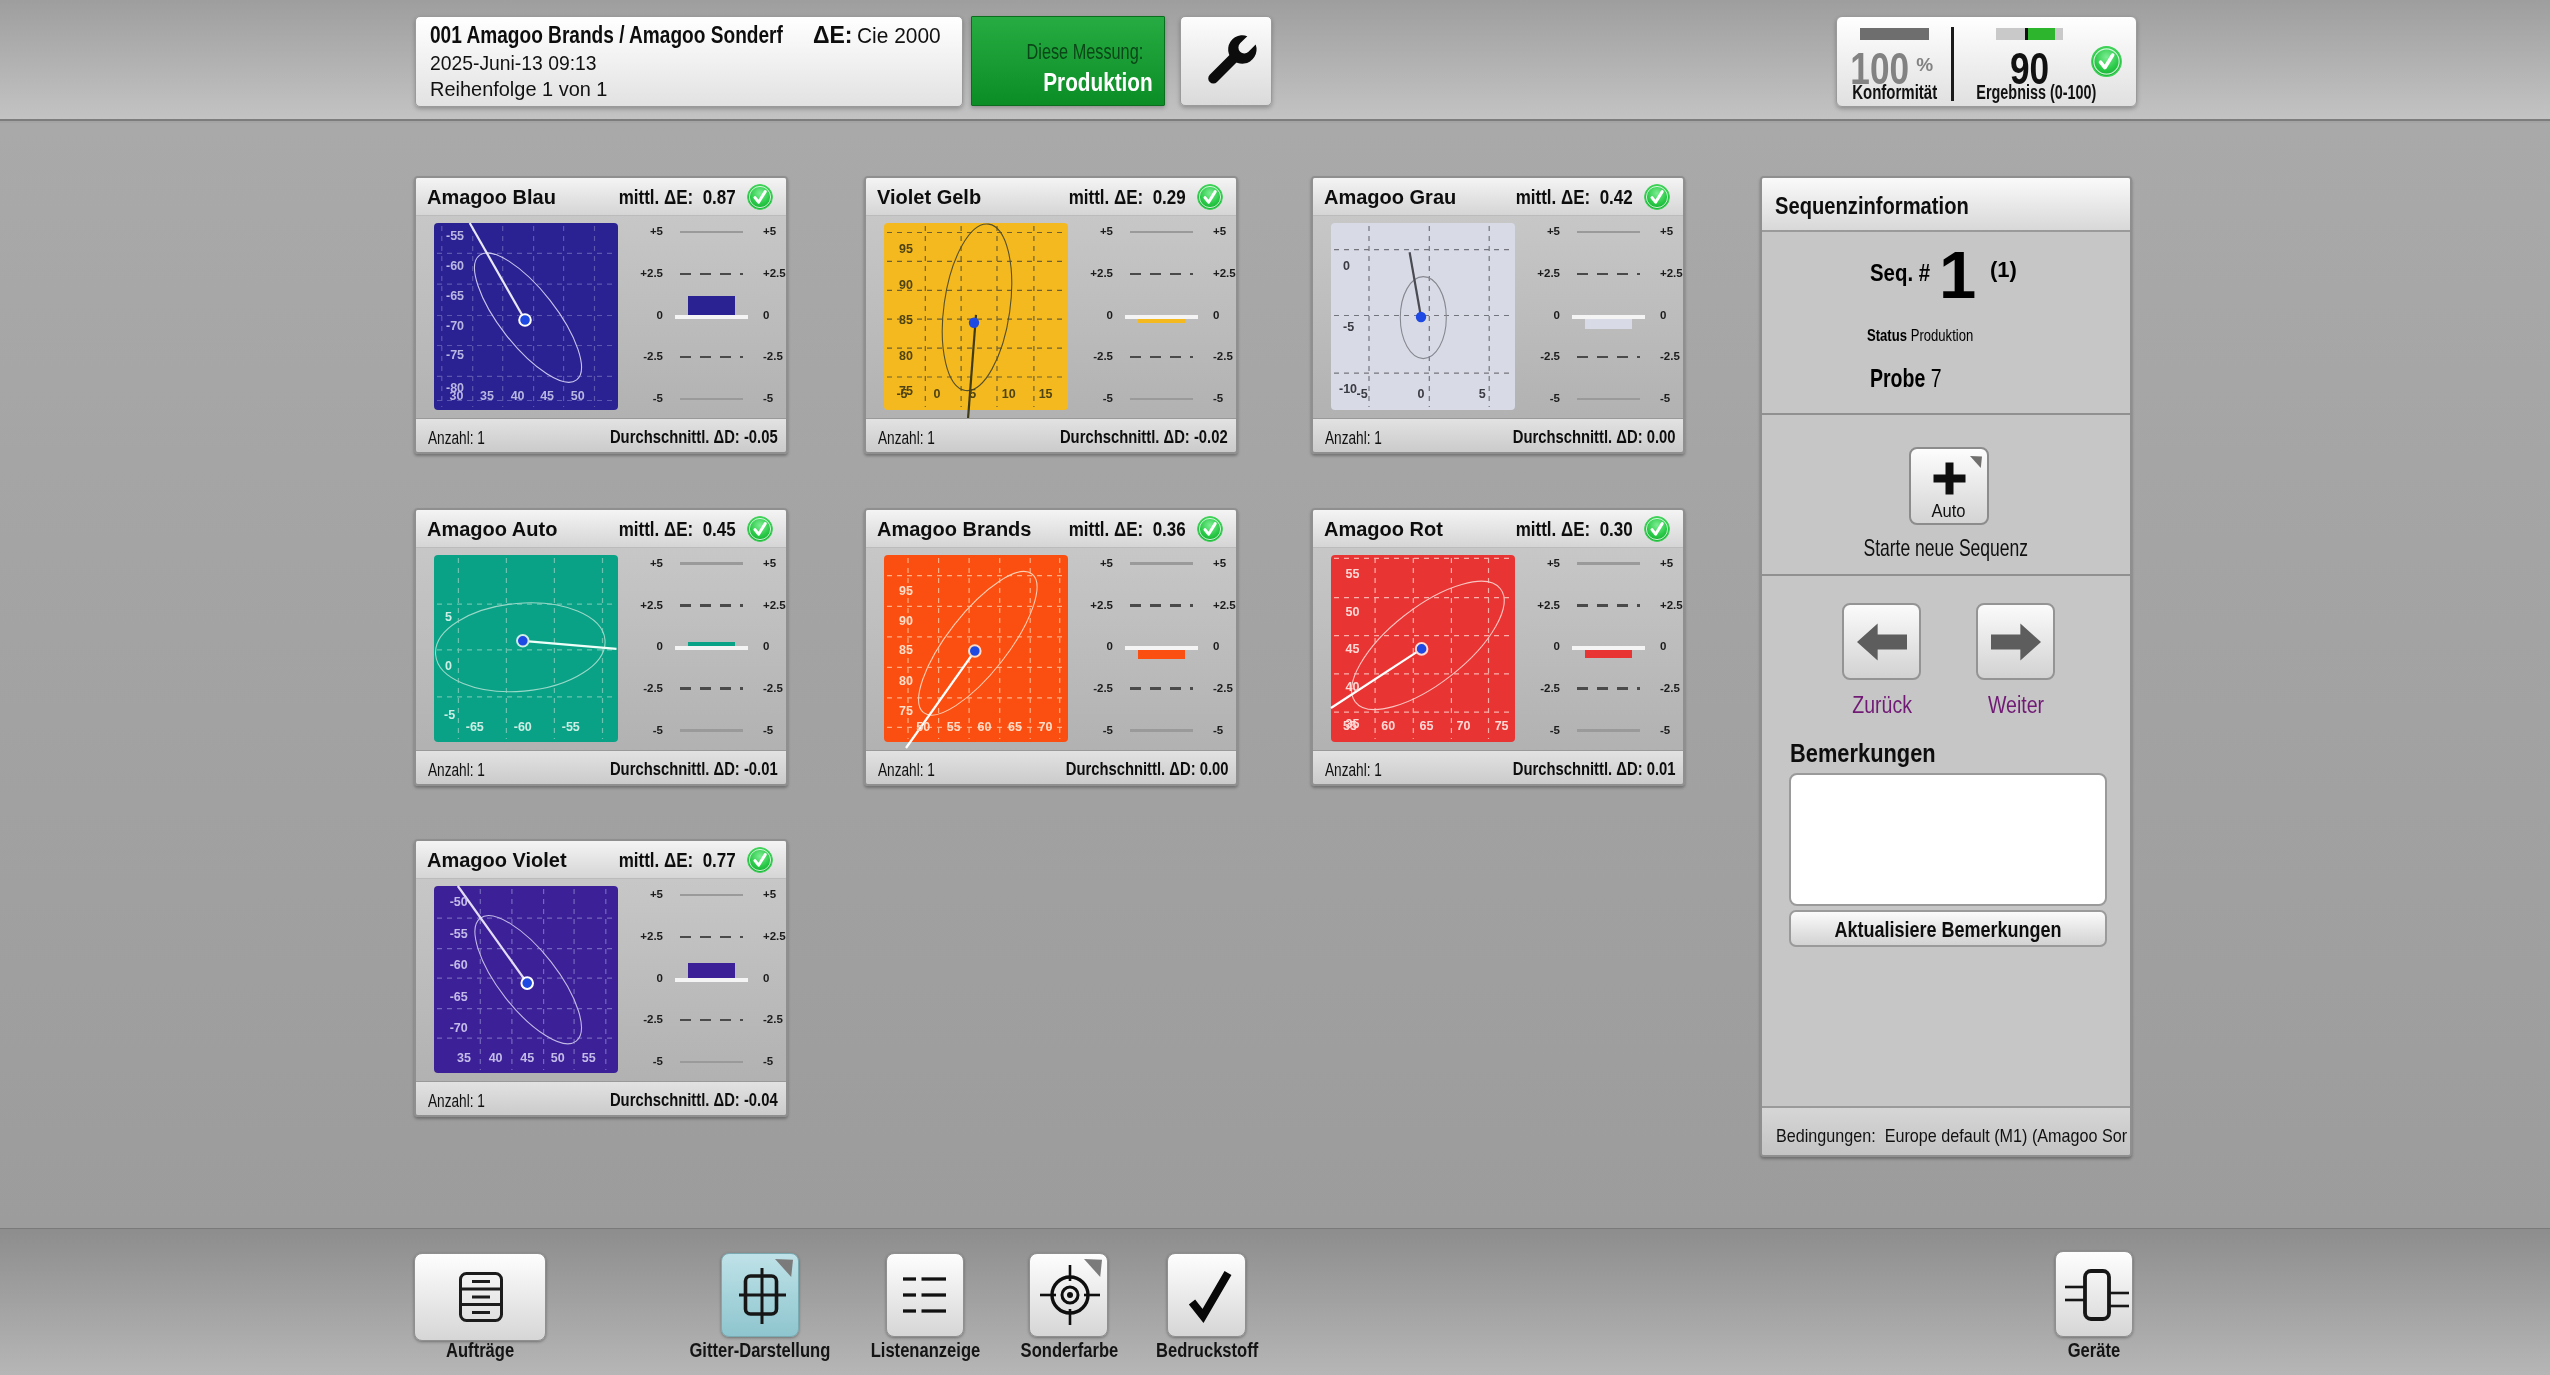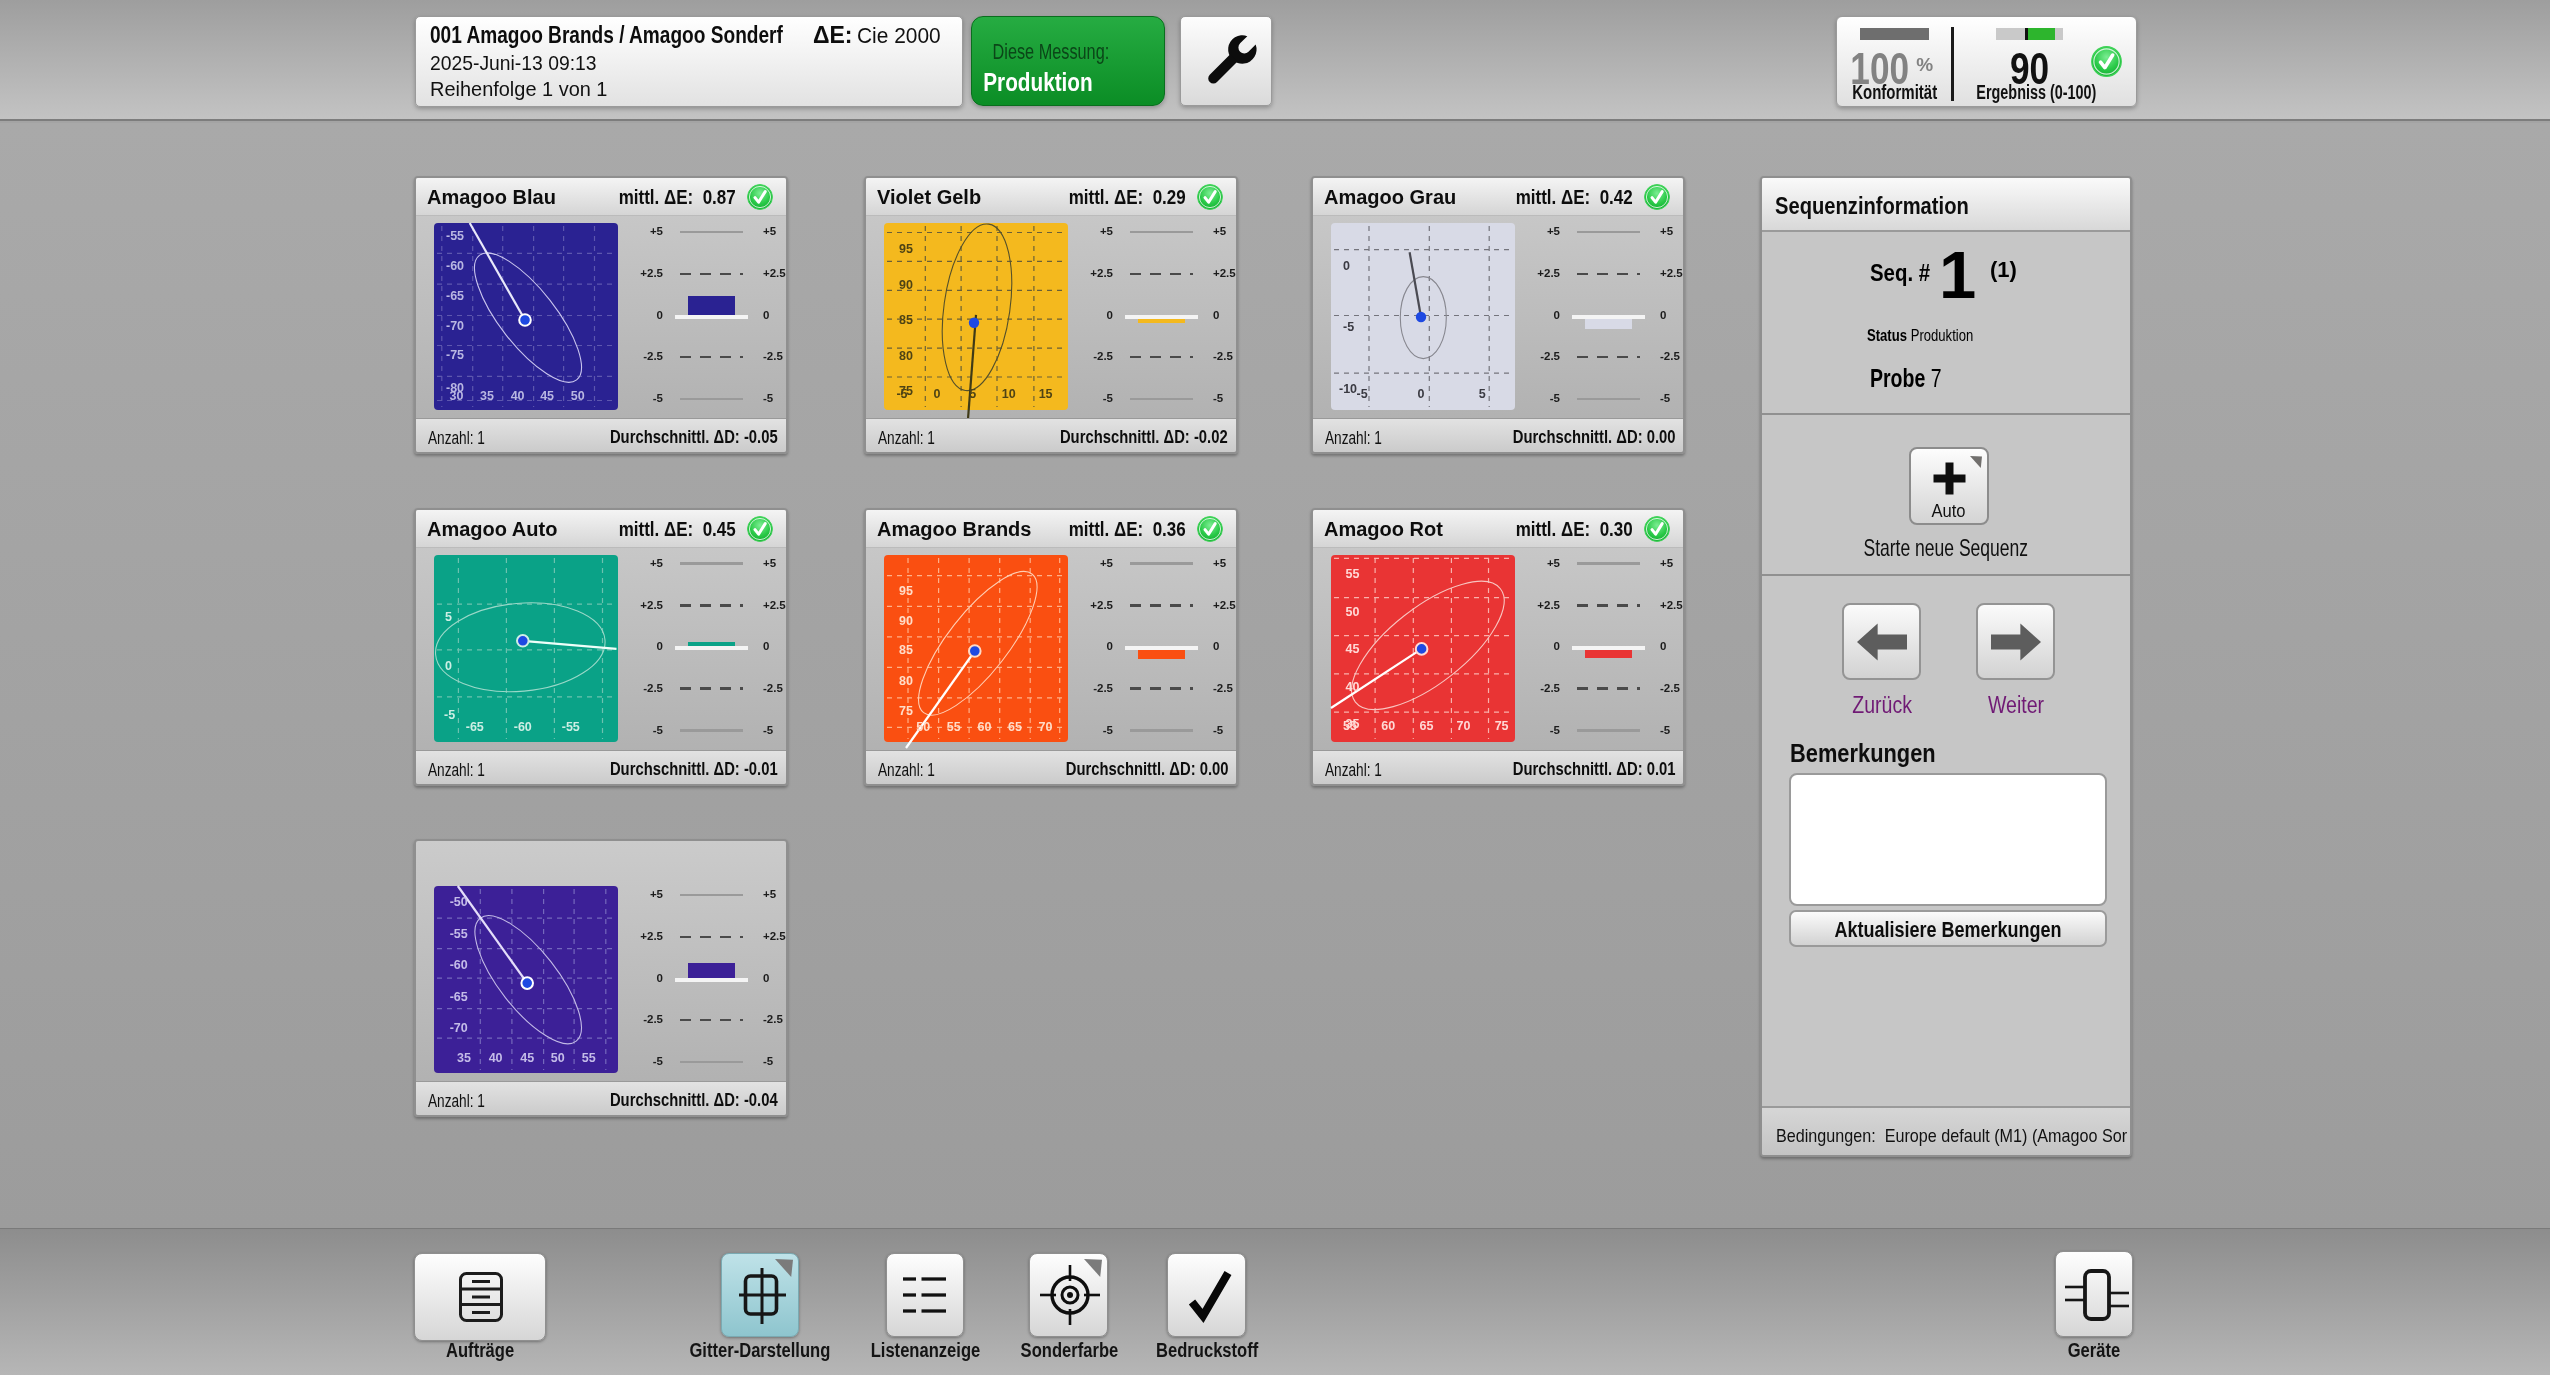--- a/index.html
+++ b/index.html
@@ -9,22 +9,22 @@
 .mainarea { position:absolute; left:0; top:123px; width:2550px; height:1105px;
   background:linear-gradient(#a9a9a9,#9c9c9c); }
 .bottombar { position:absolute; left:0; top:1228px; width:2550px; height:147px;
   background:linear-gradient(#8d8d8d,#b6b6b6); border-top:1px solid #7a7a7a; }
 .infobox { position:absolute; left:415px; top:16px; width:548px; height:91px;
   background:linear-gradient(#ffffff,#e2e2e2); border:1px solid #9a9a9a; border-radius:5px; box-shadow:0 2px 4px rgba(0,0,0,0.25);
   padding:5px 0 0 14px; white-space:nowrap; overflow:hidden; }
 .infobox .l1 { font-size:23px; font-weight:bold; color:#0d0d0d; }
 .infobox .l2 { font-size:21px; color:#111; margin-top:2px; }
 .greenbtn { position:absolute; left:971px; top:16px; width:194px; height:90px;
-  background:linear-gradient(#26ac42,#0b8d25); border:1px solid #0a6e1e; border-radius:12px; box-shadow:0 2px 4px rgba(0,0,0,0.25);
-  text-align:left; color:#0b4618; }
+  background:linear-gradient(#26ac42,#0b8d25); border:1px solid #0a6e1e; border-radius:1px; box-shadow:0 2px 4px rgba(0,0,0,0.25);
+  text-align:right; color:#0b4618; }
 .greenbtn .s1 { font-size:22px; margin-top:24px; line-height:1; }
 .greenbtn .s2 { font-size:25px; font-weight:bold; color:#ffffff; margin-top:7px; line-height:1; }
 .wrenchbtn { position:absolute; left:1180px; top:16px; width:92px; height:90px;
   background:linear-gradient(#fdfdfd,#dadada); border:1px solid #9a9a9a; border-radius:5px; box-shadow:0 2px 4px rgba(0,0,0,0.25); }
 .statsbox { position:absolute; left:1836px; top:16px; width:301px; height:91px;
   background:linear-gradient(#ffffff,#e0e0e0); border:1px solid #9a9a9a; border-radius:6px; box-shadow:0 2px 4px rgba(0,0,0,0.25); }
 .statsbox .divider { position:absolute; left:114px; top:10px; width:3px; height:74px; background:#1a1a1a; }
 .konfbar { position:absolute; left:23px; top:11px; width:69px; height:12px; background:#6e6e6e; }
 .konf100 { position:absolute; left:4px; top:30px; width:94px; text-align:center;
   font-size:44px; font-weight:bold; color:#828282; line-height:1; }
@@ -502,20 +502,36 @@
       <div style="position:absolute;left:187px;top:214px;width:60px;text-align:right;font-size:11.5px;font-weight:bold;color:#1c1c1c">-5</div>
       <div style="position:absolute;left:347px;top:214px;font-size:11.5px;font-weight:bold;color:#1c1c1c;white-space:nowrap">-5</div>
       <div style="position:absolute;left:263.5px;top:219.8px;width:63.5px;height:2.4px;background:#9a9a9a"></div>
       <div style="position:absolute;left:272px;top:140.5px;width:46.5px;height:8px;background:#e93434"></div>
       <div class="tilefoot">
         <span class="anz"><span style="display:inline-block;transform:scaleX(0.78);transform-origin:left center;white-space:nowrap">Anzahl: 1</span></span>
         <span class="dd"><span style="display:inline-block;transform:scaleX(0.8);transform-origin:right center;white-space:nowrap">Durchschnittl. ΔD: 0.01</span></span>
       </div>
     </div>
     <div class="tile" style="left:414px;top:839px">
+      <div class="tilehead">
+        <span class="tname">Amagoo Violet</span>
+        <span class="tde"><span style="display:inline-block;transform:scaleX(0.85);transform-origin:right center;white-space:nowrap">mittl. ΔE:&nbsp; 0.77</span></span>
+        <span class="tcheck"><svg width="26" height="26" viewBox="0 0 26 26">
+<defs>
+              <radialGradient id="gc6" cx="50%" cy="35%" r="75%">
+<stop offset="0%" stop-color="#7bed92"></stop>
+                <stop offset="55%" stop-color="#29c947"></stop>
+                <stop offset="100%" stop-color="#0da32c"></stop>
+</radialGradient>
+            </defs>
+<circle cx="13" cy="13" r="12.4" fill="url(#gc6)" stroke="#3fd257" stroke-width="1"></circle>
+<circle cx="13" cy="13" r="10.6" fill="none" stroke="rgba(255,255,255,0.75)" stroke-width="1"></circle>
+<path d="M8 13.6 L11.6 18.2 L18.2 7.6" fill="none" stroke="#fff" stroke-width="3" stroke-linecap="round" stroke-linejoin="round"></path>
+</svg></span>
+      </div>
       <div class="tcontent"></div>
       <svg width="184" height="187" viewBox="0 0 184 187" style="position:absolute;left:18px;top:45px;overflow:visible">
         <rect x="0" y="0" width="184" height="187" rx="4" fill="#3c2097"></rect>
         <line x1="46.3" y1="3" x2="46.3" y2="184" stroke="#7468bc" stroke-width="1.2" stroke-dasharray="5 5"></line>
         <line x1="77.9" y1="3" x2="77.9" y2="184" stroke="#7468bc" stroke-width="1.2" stroke-dasharray="5 5"></line>
         <line x1="109.6" y1="3" x2="109.6" y2="184" stroke="#7468bc" stroke-width="1.2" stroke-dasharray="5 5"></line>
         <line x1="140.1" y1="3" x2="140.1" y2="184" stroke="#7468bc" stroke-width="1.2" stroke-dasharray="5 5"></line>
         <line x1="171.8" y1="3" x2="171.8" y2="184" stroke="#7468bc" stroke-width="1.2" stroke-dasharray="5 5"></line>
         <line x1="3" y1="32.1" x2="181" y2="32.1" stroke="#7468bc" stroke-width="1.2" stroke-dasharray="5 5"></line>
         <line x1="3" y1="62.6" x2="181" y2="62.6" stroke="#7468bc" stroke-width="1.2" stroke-dasharray="5 5"></line>

